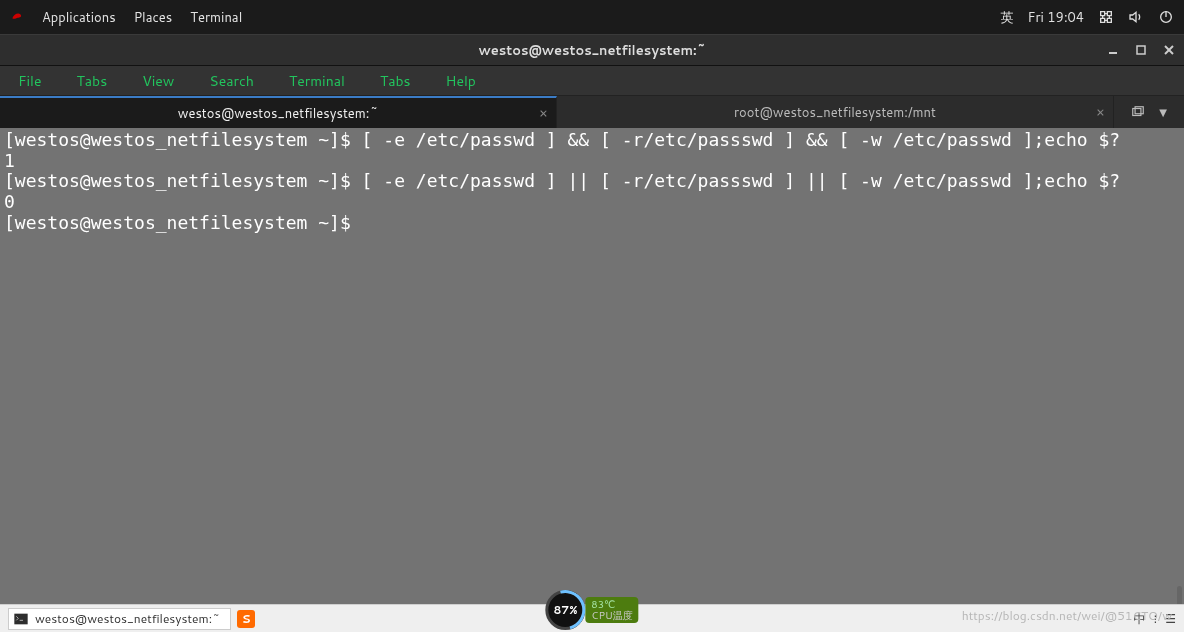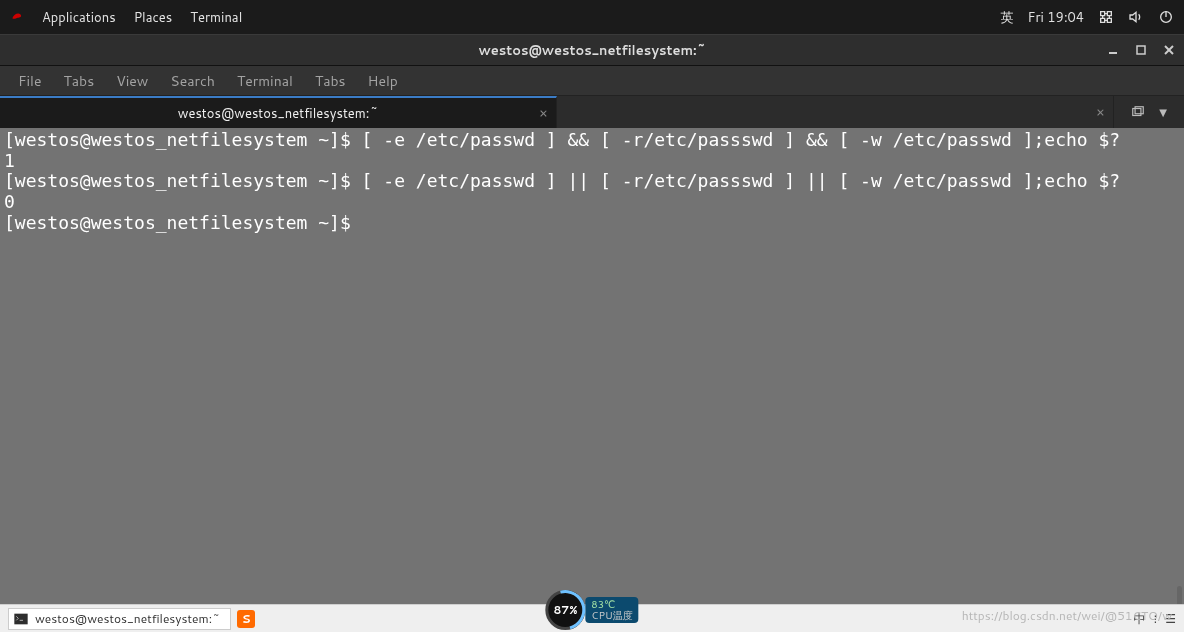--- a/index.html
+++ b/index.html
@@ -12,21 +12,21 @@
   .hat { width:14px; height:14px; }
   .gnome-bar span { color:#e3e3e3; }
   .tray-icon { width:16px; height:16px; fill:#ddd; }
 
   
   .titlebar { height:32px; background:#2e2e2e; color:#ddd; display:flex; align-items:center; justify-content:center; position:relative; border-top:1px solid #3a3a3a; border-bottom:1px solid #111; font-size:13px; font-weight:bold; }
   .winbtns { position:absolute; right:8px; display:flex; gap:14px; }
   .winbtn { width:14px; height:14px; display:flex; align-items:center; justify-content:center; color:#ccc; }
 
   
-  .menubar { height:30px; background:#333333; color:#a3a3a3; display:flex; align-items:center; padding:0 8px; gap:2px; font-size:14px; border-bottom:1px solid #222; }
+  .menubar { height:30px; background:#333333; color:#22c55e; display:flex; align-items:center; padding:0 8px; gap:15px; font-size:14px; border-bottom:1px solid #222; }
   .menu-item { padding:2px 10px; cursor:pointer; }
 
   
   .tabstrip { height:32px; background:#2c2c2c; display:flex; align-items:stretch; color:#bbb; font-size:13px; position:relative; }
   .tab { flex:1; display:flex; align-items:center; justify-content:center; position:relative; border-right:1px solid #222; cursor:pointer; }
   .tab.active { background:#1b1b1b; color:#eee; border-top:2px solid #3b7cc6; }
   .tab-close { position:absolute; right:8px; color:#888; font-size:14px; cursor:pointer; }
   .tab-extra { width:70px; display:flex; align-items:center; justify-content:center; gap:14px; }
   .tab-extra svg { fill:#bbb; width:14px; height:14px; }
   .caret { color:#bbb; font-size:10px; }
@@ -37,21 +37,21 @@
 
   
   .taskbar { position:absolute; bottom:0; left:0; right:0; height:28px; background:#efefef; border-top:1px solid #cfcfcf; display:flex; align-items:center; padding:0 8px; font-size:12px; color:#333; }
   .task-btn { display:flex; align-items:center; gap:6px; background:#fff; border:1px solid #ccc; padding:2px 10px 2px 4px; height:22px; cursor:pointer; }
   .task-icon { width:16px; height:16px; }
   .mini-icons { margin-left:auto; display:flex; align-items:center; gap:8px; color:#444; }
   .cpu-widget { position:absolute; left:50%; bottom:2px; transform:translateX(-50%); display:flex; align-items:center; gap:0; }
   .cpu-dial { width:40px; height:40px; border-radius:50%; background:#111; border:3px solid #444; color:#fff; display:flex; align-items:center; justify-content:center; font-size:11px; font-weight:bold; }
   .dial-arc { position:absolute; width:40px; height:40px; border-radius:50%; border:3px solid transparent; border-top-color:#6ec1ff; border-right-color:#6ec1ff; transform:rotate(30deg); }
   .cpu-pct { position:relative; z-index:1; }
-  .temp-badge { background:#0c4a6e; color:#ccc; font-size:10px; padding:2px 6px; border-radius:4px; display:flex; flex-direction:column; align-items:flex-start; line-height:1.1; }
+  .temp-badge { background:#4d7c0f; color:#ccc; font-size:10px; padding:2px 6px; border-radius:4px; display:flex; flex-direction:column; align-items:flex-start; line-height:1.1; }
   .temp-badge .t { color:#a6e4a6; }
   .watermark { position:absolute; right:12px; bottom:8px; color:#b7b7b7; font-size:12px; pointer-events:none; }
   .small-app { width:18px; height:18px; background:#ff6a00; border-radius:3px; display:flex; align-items:center; justify-content:center; color:#fff; font-weight:bold; font-size:12px; margin-left:6px; }
 </style>
 </head>
 <body>
 
 <div class="gnome-bar">
   <div class="gnome-left">
     <svg class="hat" viewBox="0 0 24 24">
@@ -108,20 +108,21 @@
   <span class="menu-item">Tabs</span>
   <span class="menu-item">Help</span>
 </div>
 
 <div class="tabstrip">
   <div class="tab active">
     <span>westos@westos_netfilesystem:~</span>
     <span class="tab-close">×</span>
   </div>
   <div class="tab">
+    <span>root@westos_netfilesystem:/mnt</span>
     <span class="tab-close">×</span>
   </div>
   <div class="tab-extra">
     <svg viewBox="0 0 24 24">
         <rect x="3" y="6" width="14" height="12" stroke="#bbb" fill="none" stroke-width="2"></rect>
         <rect x="7" y="3" width="14" height="12" stroke="#bbb" fill="none" stroke-width="2"></rect>
       </svg>
     <span class="caret">▼</span>
   </div>
 </div>

